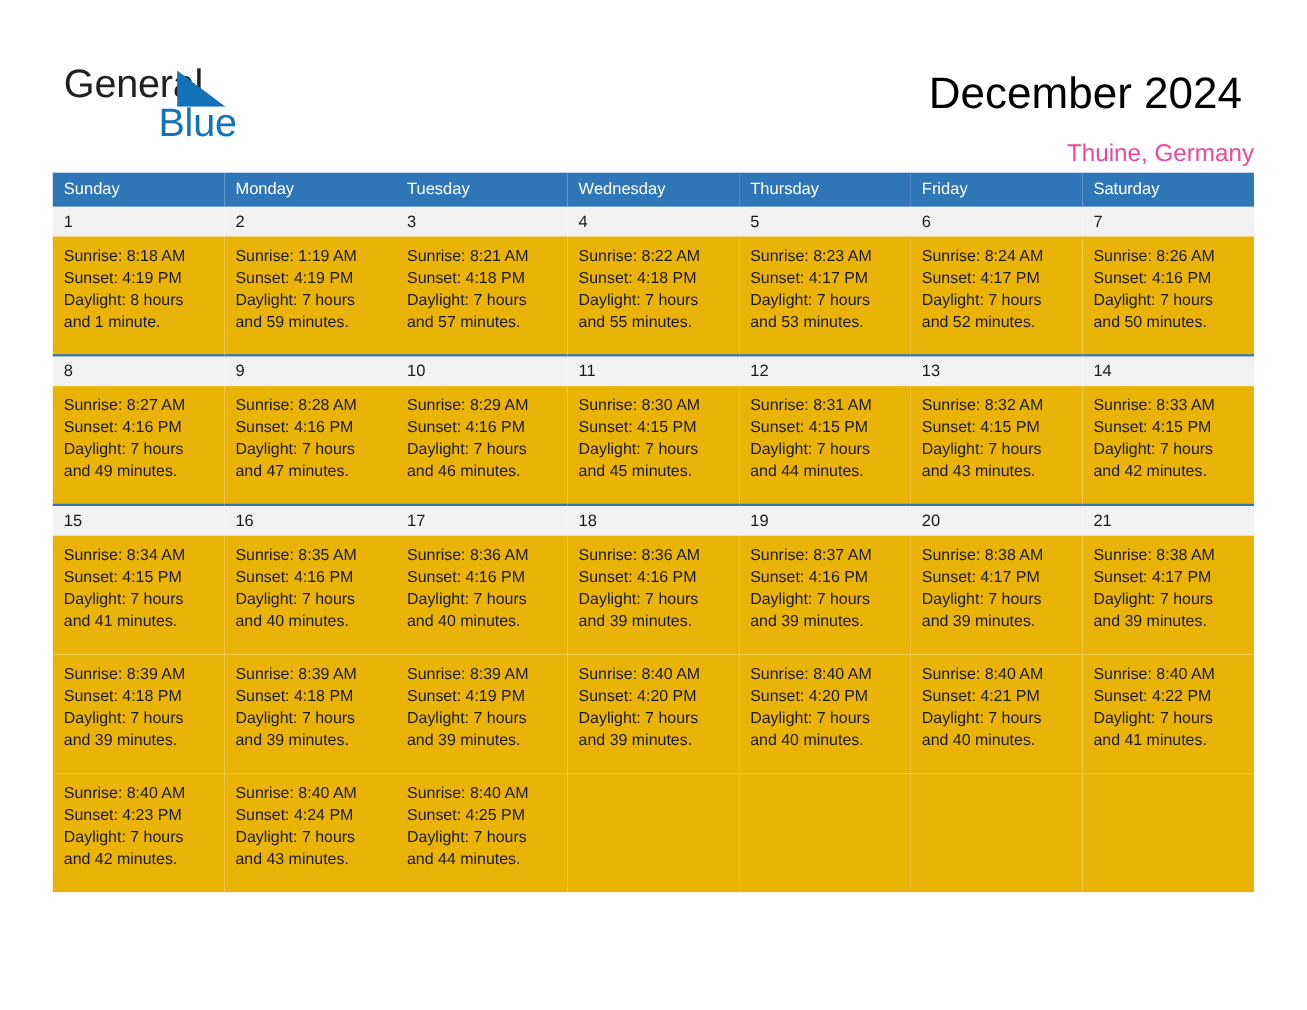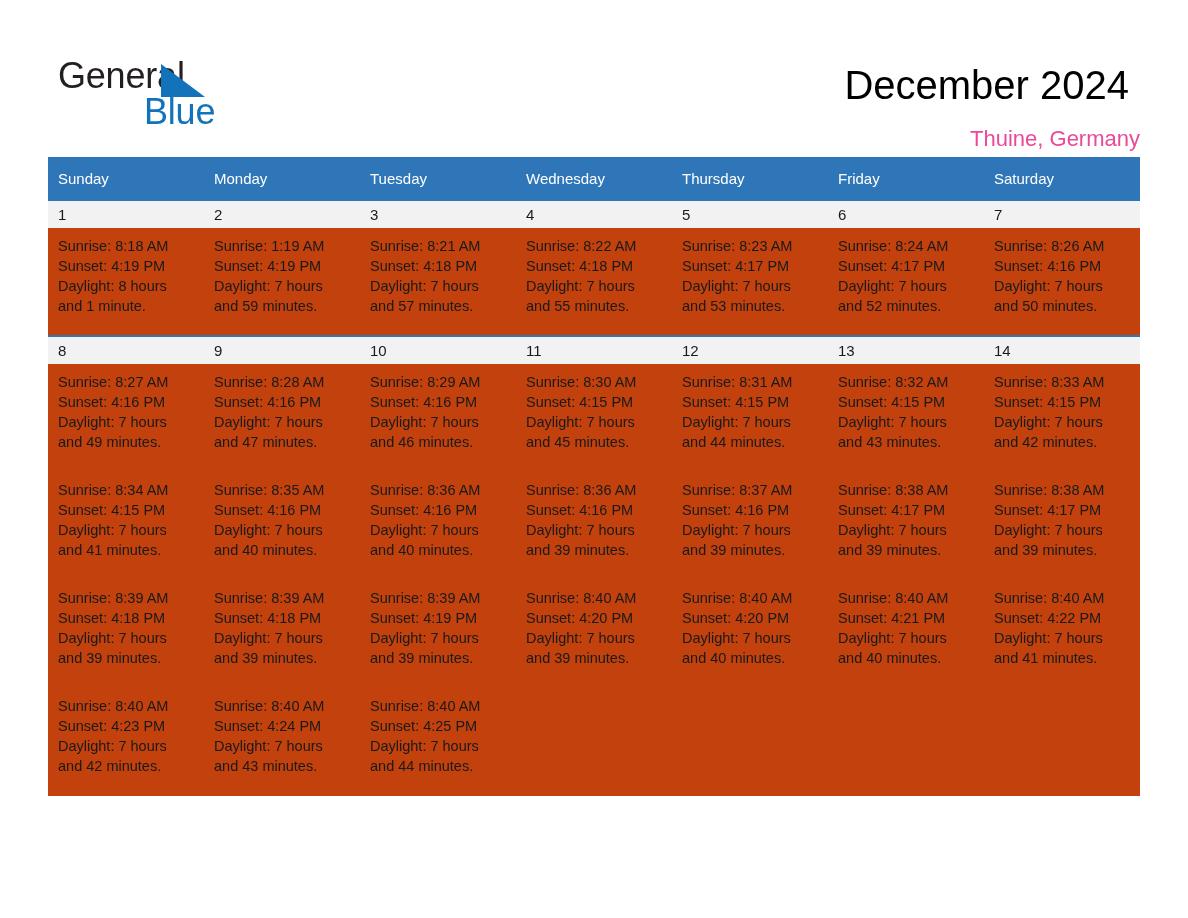--- a/index.html
+++ b/index.html
@@ -83,39 +83,39 @@
   }
   .calendar col { width: 156px; }
 
   thead th {
     background: #2e76b8;
     color: #ffffff;
     font-size: 15px;
     font-weight: normal;
     text-align: left;
     padding: 5px 0 7px 10px;
-    height: 44px;
+    height: 31px;
     vertical-align: middle;
     white-space: nowrap;
   }
 
   tr.daynum-row td {
     background: #f2f2f2;
     border-top: 2px solid #2e76b8;
     font-size: 15px;
     color: #1a1a1a;
     padding: 5px 0 4px 10px;
     height: 26px;
     vertical-align: middle;
     line-height: 18px;
   }
   tr.daynum-row.first td { border-top: none; }
 
   tr.detail-row td {
-    background: #c2410c;
+    background: #eab308;
     vertical-align: top;
     padding: 8px 12px 16px 10px;
     height: 108px;
     font-size: 14.5px;
     line-height: 20px;
     color: #1a1a1a;
   }
   tr.detail-row td .line { white-space: nowrap; }
   tr.detail-row td.empty { }
 </style>
@@ -262,20 +262,29 @@
             <div class="line">Daylight: 7 hours</div>
             <div class="line">and 43 minutes.</div>
           </td>
           <td>
             <div class="line">Sunrise: 8:33 AM</div>
             <div class="line">Sunset: 4:15 PM</div>
             <div class="line">Daylight: 7 hours</div>
             <div class="line">and 42 minutes.</div>
           </td>
         </tr>
+        <tr class="daynum-row">
+          <td>15</td>
+          <td>16</td>
+          <td>17</td>
+          <td>18</td>
+          <td>19</td>
+          <td>20</td>
+          <td>21</td>
+        </tr>
         <tr class="detail-row">
           <td>
             <div class="line">Sunrise: 8:34 AM</div>
             <div class="line">Sunset: 4:15 PM</div>
             <div class="line">Daylight: 7 hours</div>
             <div class="line">and 41 minutes.</div>
           </td>
           <td>
             <div class="line">Sunrise: 8:35 AM</div>
             <div class="line">Sunset: 4:16 PM</div>

